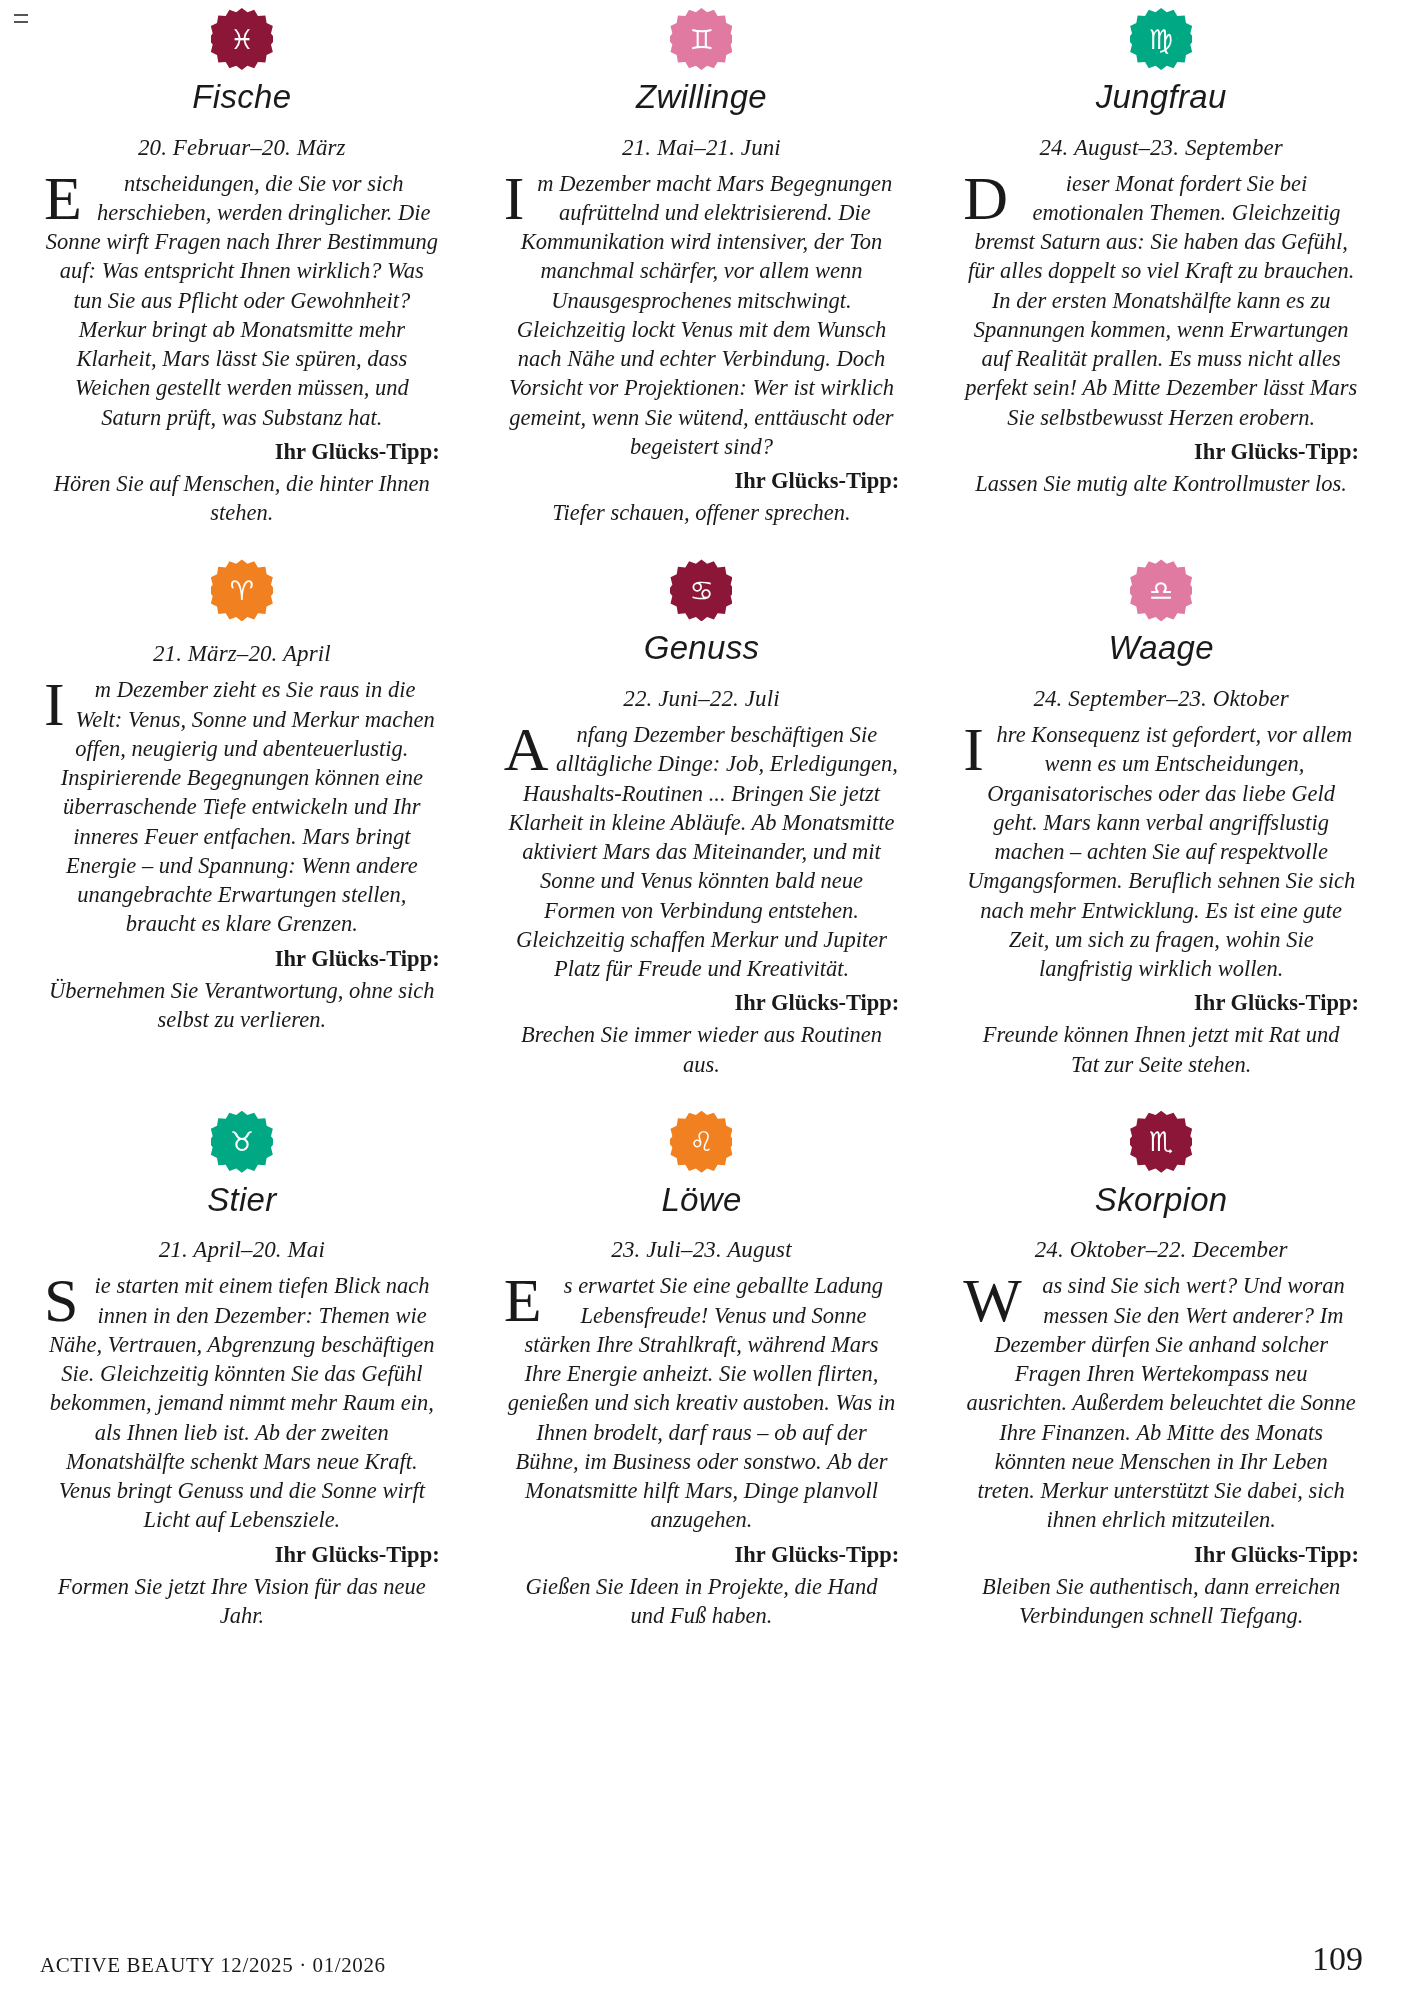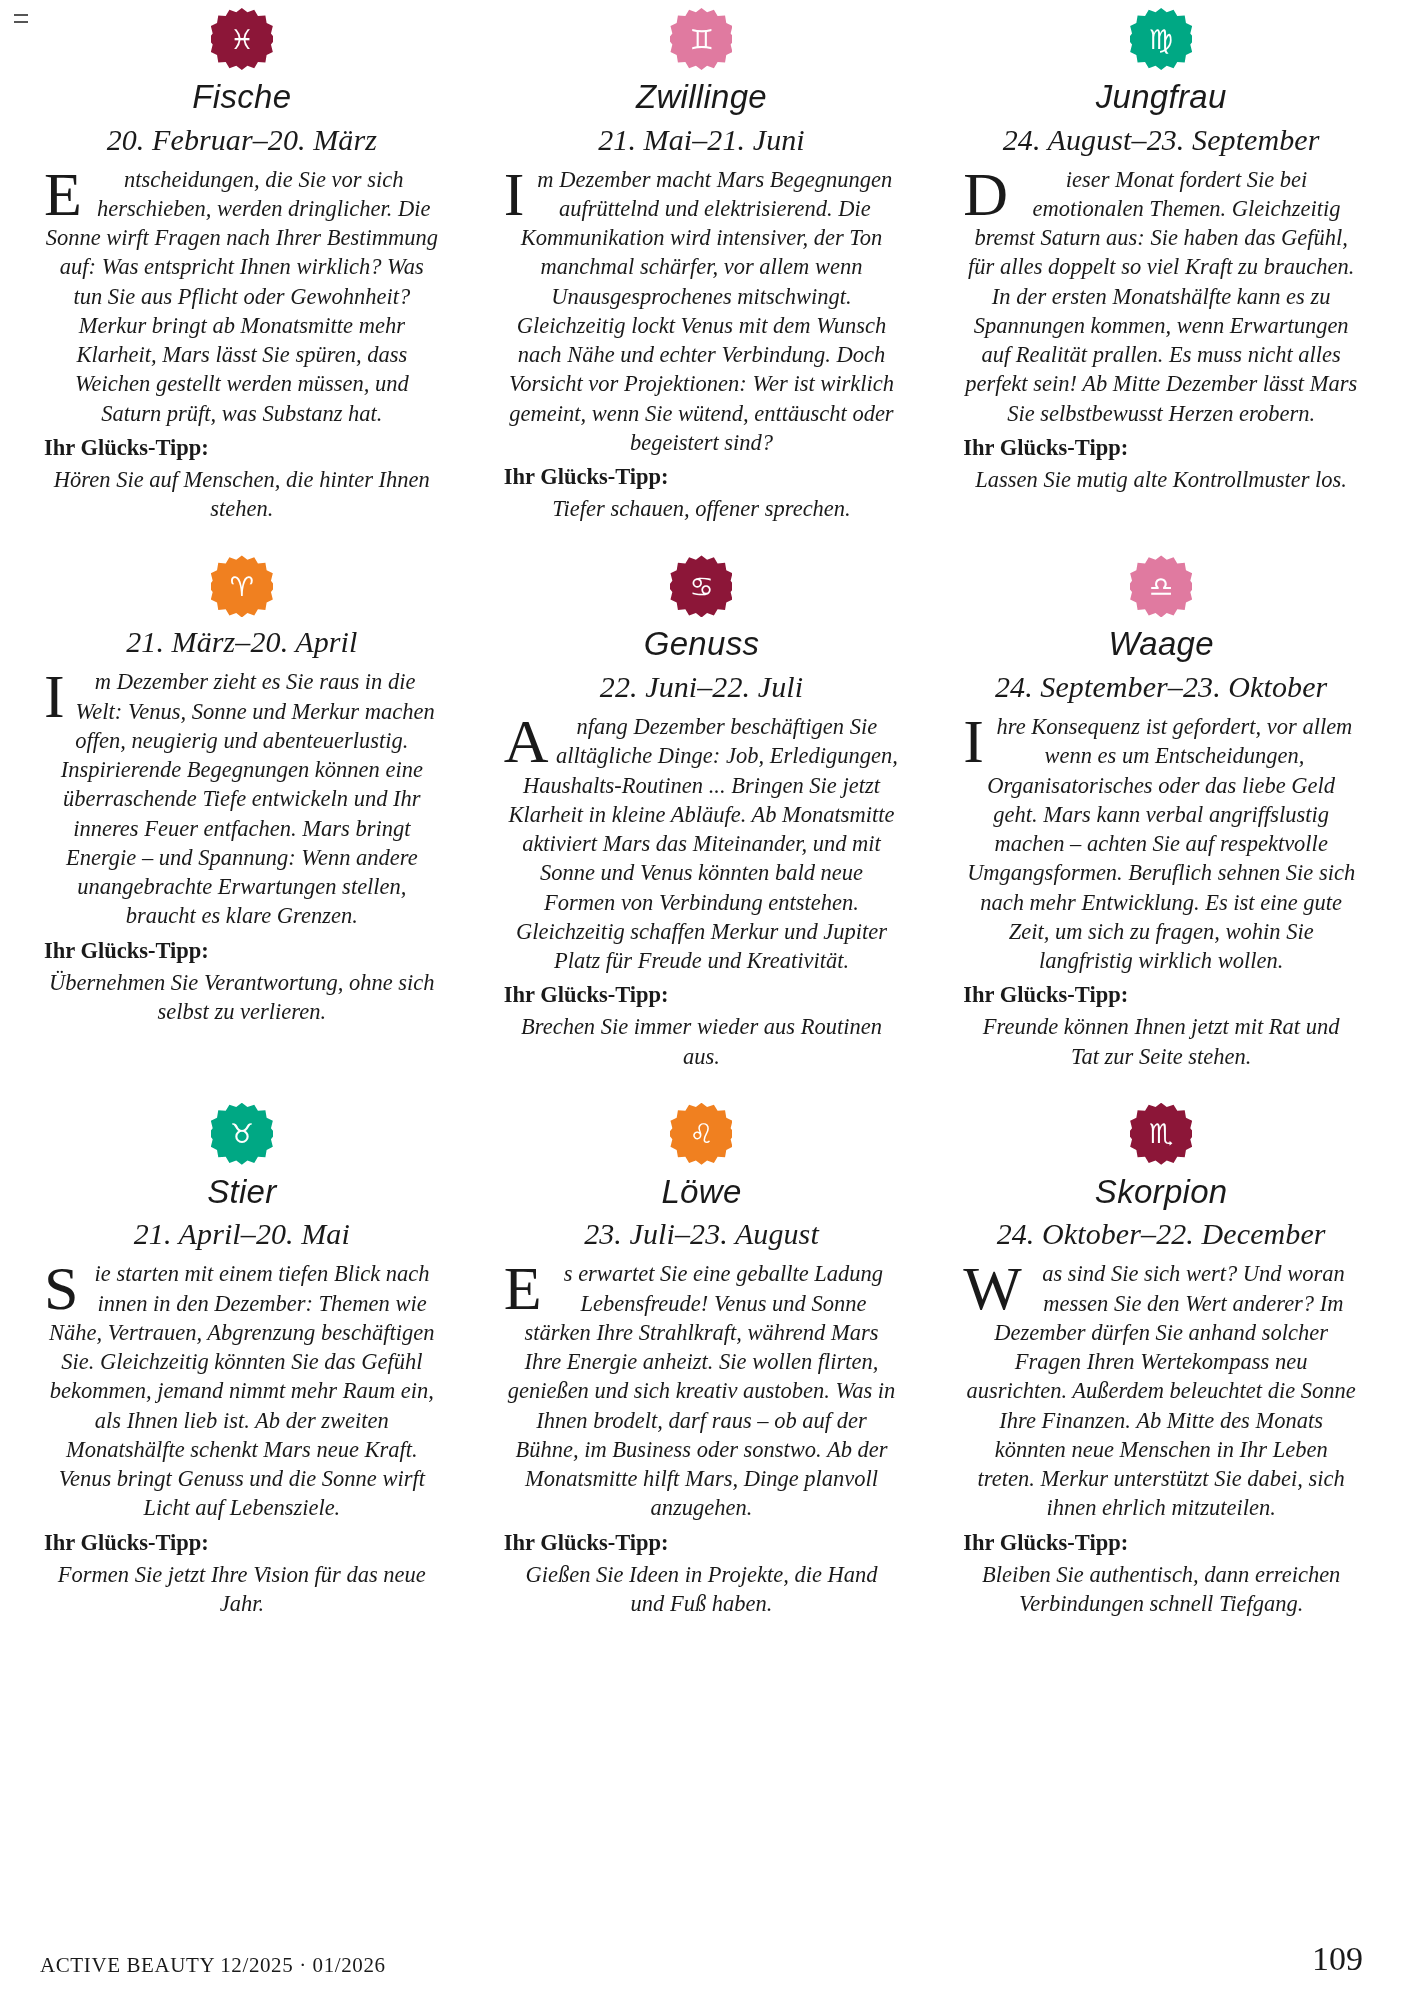--- a/index.html
+++ b/index.html
@@ -78,22 +78,22 @@
     font-style: italic;
     font-size: 33px;
     line-height: 1.05;
     margin: 10px 0 0 0;
     letter-spacing: 0.3px;
     font-weight: 400;
   }
   .sign-dates {
     font-family: "Liberation Serif", serif;
     font-style: italic;
-    font-size: 30px;
-    margin: 8px 0 8px 0;
+    font-size: 23px;
+    margin: 20px 0 8px 0;
     letter-spacing: 0.1px;
   }
   .body-text {
     font-family: "Liberation Serif", serif;
     font-style: italic;
     font-size: 22.5px;
     line-height: 1.30;
     text-align: center;
     margin: 0;
   }
@@ -105,21 +105,21 @@
     padding: 6px 4px 0 0;
     margin-right: 2px;
     font-family: "Liberation Serif", serif;
   }
   .tip-label {
     font-family: "Liberation Serif", serif;
     font-weight: bold;
     font-style: normal;
     font-size: 22.5px;
     margin: 7px 0 0 0;
-    text-align: left;
+    text-align: right;
   }
   .tip-text {
     font-family: "Liberation Serif", serif;
     font-style: italic;
     font-size: 22.5px;
     line-height: 1.30;
     text-align: center;
     margin: 4px;
   }
   .footer {

